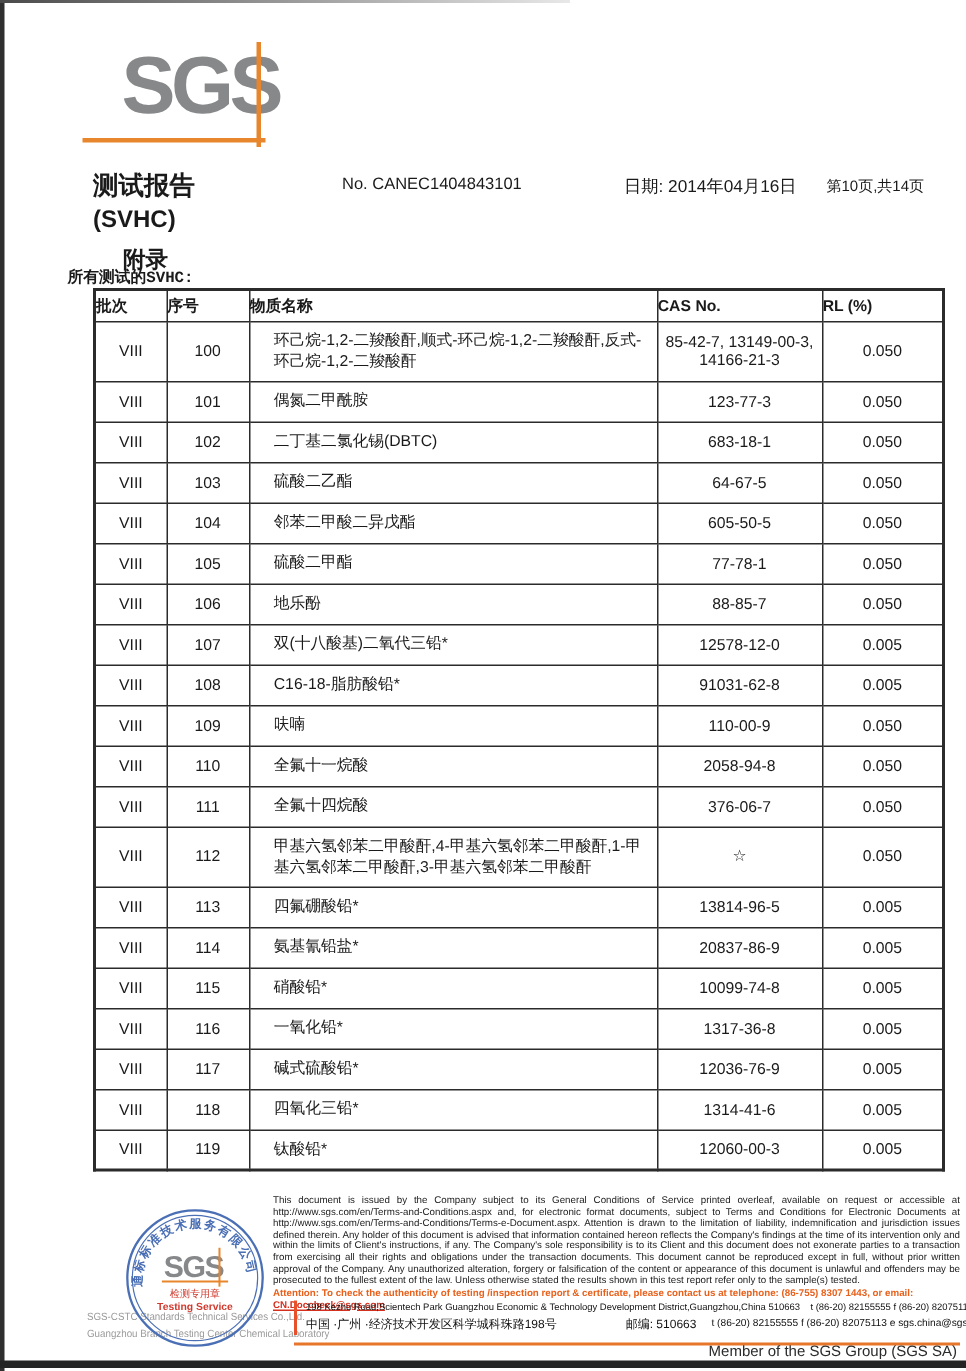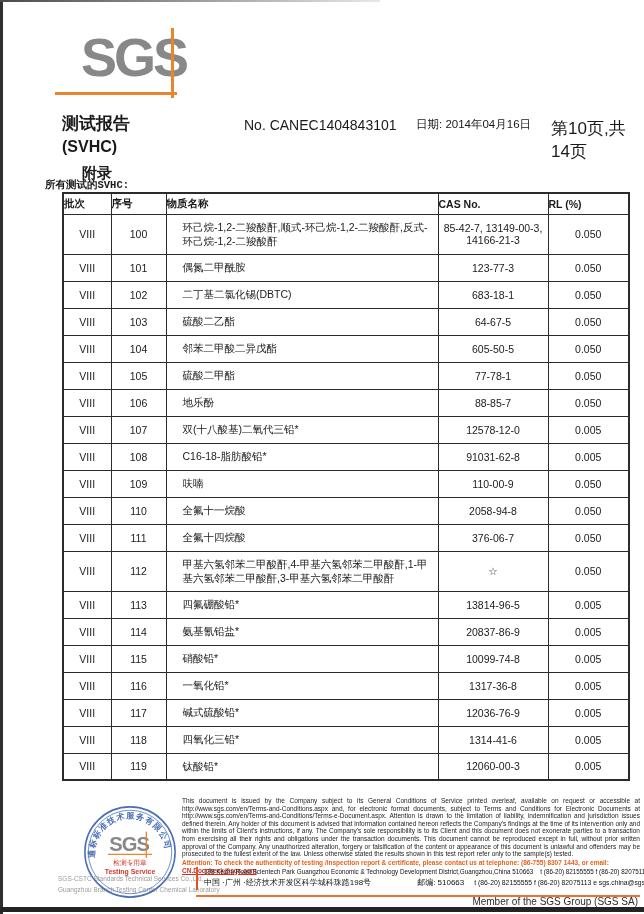--- a/index.html
+++ b/index.html
@@ -14,23 +14,23 @@
 
   
   .logo-wrap { position:absolute; left:55px; top:26px; width:130px; height:76px; }
   .logo-text { position:absolute; left:26px; top:4px; font-size:54px; line-height:1; font-weight:bold; color:#87888a; letter-spacing:-3px; }
   .logo-hline { position:absolute; left:0; top:66px; width:122px; height:3px; background:#e8862d; }
   .logo-vline { position:absolute; left:116px; top:2px; width:3px; height:70px; background:#e8862d; }
 
   
   .title { position:absolute; left:62px; top:112px; font-size:17px; font-weight:bold; }
   .subtitle { position:absolute; left:62px; top:138px; font-size:16px; font-weight:bold; }
-  .report-no { position:absolute; left:244px; top:117px; font-size:14px; }
+  .report-no { position:absolute; left:228px; top:117px; font-size:11px; }
   .date { position:absolute; left:416px; top:117px; font-size:11.5px; }
-  .page-info { position:absolute; left:551px; top:117px; font-size:17px; }
+  .page-info { position:absolute; left:551px; top:117px; font-size:10px; }
   .annex { position:absolute; left:62px; top:164px; font-size:15px; font-weight:bold;padding-left:20px; }
   .section { position:absolute; left:45px; top:178px; font-size:10.5px; font-weight:bold;font-family:Liberation Mono, monospace; }
 
   
   table.svhc { position:absolute; left:62px; top:192px; width:566px; border-collapse:collapse; table-layout:fixed; font-size:10.5px; }
   table.svhc th, table.svhc td { border:1px solid #2b2b2b; }
   table.svhc { border:2px solid #2b2b2b; }
   table.svhc th { height:21px; font-weight:bold; text-align:left; }
   table.svhc td { height:27px; text-align:center; vertical-align:middle; padding:2px 3px; }
   table.svhc tr.tall td { height:40px; }

